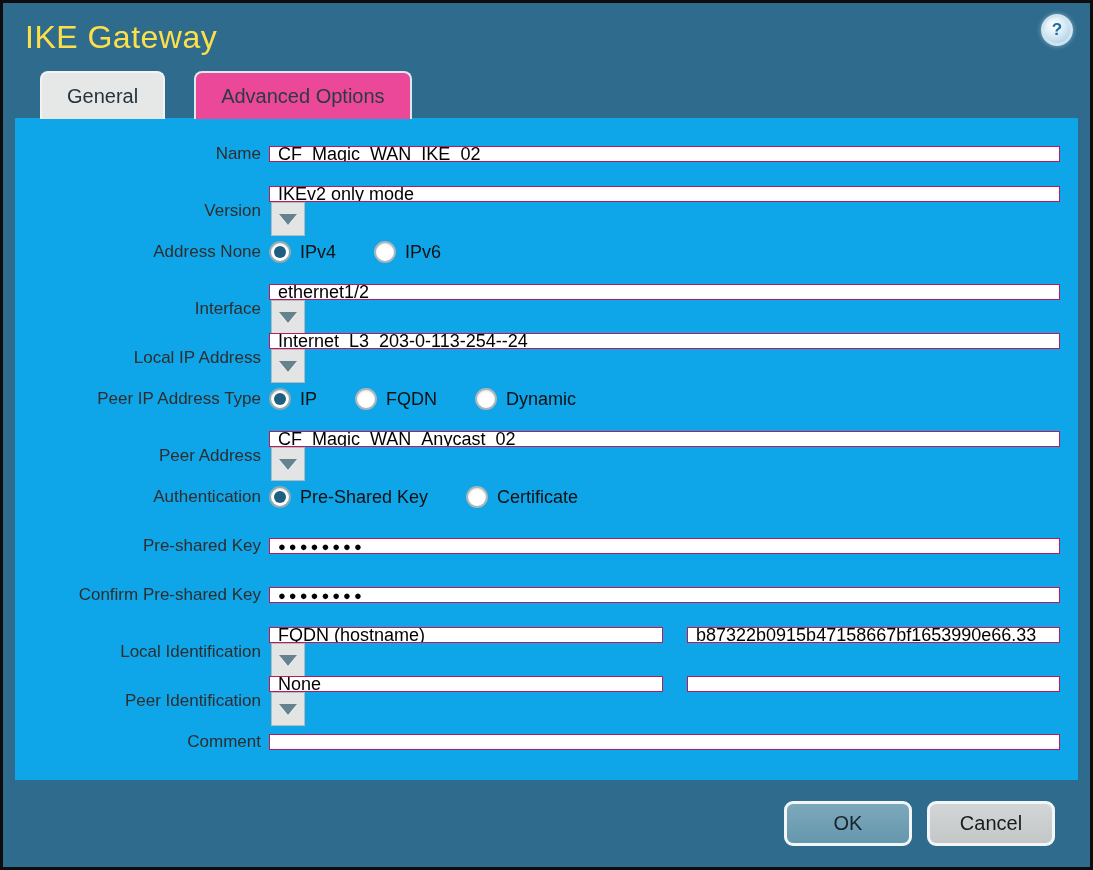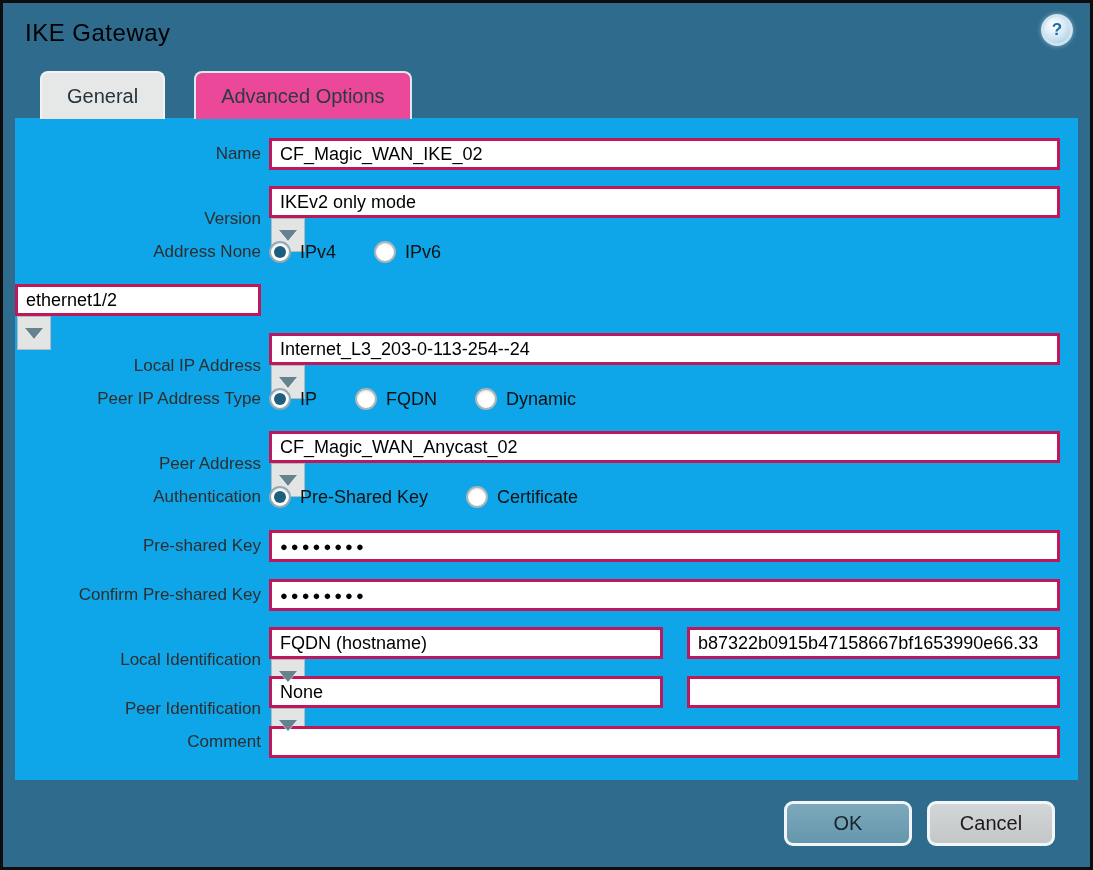--- a/index.html
+++ b/index.html
@@ -8,21 +8,21 @@
 
   .window {
     position:relative; width:1093px; height:870px;
     background:#2e6b8c; border:3px solid #0d0d0d; overflow:hidden;
   }
 
   
   .titlebar { position:absolute; top:0; left:0; right:0; height:65px; }
   .title {
     position:absolute; left:22px; top:16px;
-    font-size:24px; color:#000000; letter-spacing:0.5px;
+    font-size:32px; color:#fde047; letter-spacing:0.5px;
   }
   .help {
     position:absolute; right:17px; top:11px; width:32px; height:32px;
     border-radius:50%; border:3px solid #cfe3f0;
     background:radial-gradient(circle at 38% 32%, #ffffff 0%, #d8eaf6 45%, #9ec7e2 100%);
     color:#1a6aa5; font-weight:bold; font-size:17px;
     display:flex; align-items:center; justify-content:center;
     box-shadow:0 0 5px rgba(210,232,246,.55); cursor:pointer;
   }
 
@@ -47,21 +47,21 @@
     background:#0ea5e9; padding:19px 18px 9px 0; z-index:1;
   }
   .row {
     display:grid; grid-template-columns:246px 1fr; column-gap:8px;
     height:34px; margin-bottom:15px; align-items:center;
   }
   .label {
     text-align:right; font-size:17px; color:#2e2e2e; white-space:nowrap;
   }
   .field, .combo-text {
-    height:32px; background:#ffffff; border:3px solid #be185d;
+    height:16px; background:#ffffff; border:1px solid #be185d;
     font-size:18px; color:#000; padding:0 8px; display:flex; align-items:center;
     white-space:nowrap; overflow:hidden;
   }
   .field { width:100%; }
   .pw { font-size:13px; letter-spacing:3px; }
 
   .combo { display:flex; width:100%;flex-direction:column; }
   .combo-text { flex:1 1 auto; }
   .combo-btn {
     width:34px; height:34px; margin-left:2px; flex:0 0 auto;
@@ -149,20 +149,21 @@
           <span class="radio-label">IPv4</span>
         </div>
         <div class="radio-opt">
           <span class="radio"></span>
           <span class="radio-label">IPv6</span>
         </div>
       </div>
     </div>
 
     <div class="row">
+      <div class="label">Interface</div>
       <div class="combo">
         <div class="combo-text">ethernet1/2</div>
         <div class="combo-btn">
             <span class="tri"></span>
           </div>
       </div>
     </div>
 
     <div class="row">
       <div class="label">Local IP Address</div>

